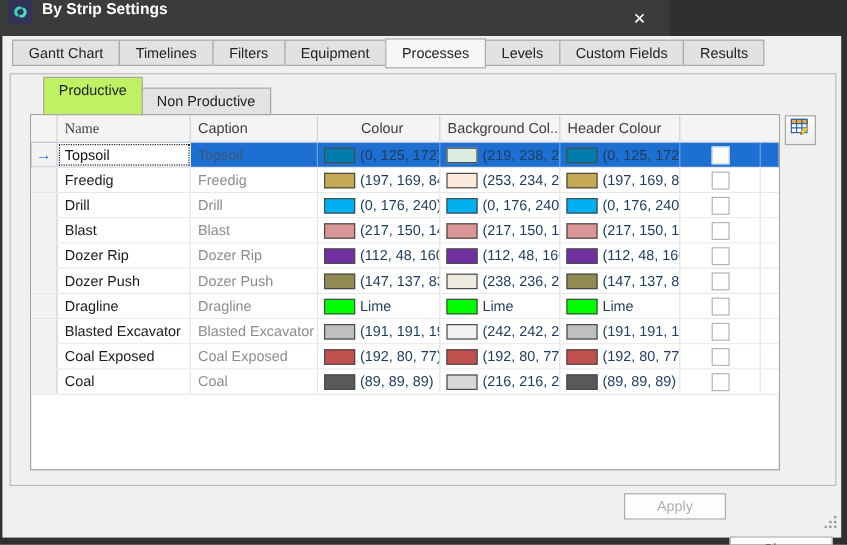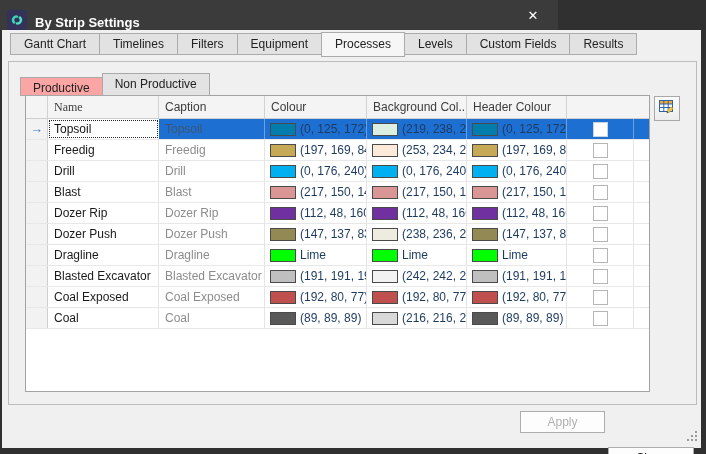--- a/index.html
+++ b/index.html
@@ -2,21 +2,21 @@
 <html><head>
 <meta charset="utf-8">
 <style>
   * { margin:0; padding:0; box-sizing:border-box; }
   body { font-family:"Liberation Sans", sans-serif; background:#888; }
 
   .dialog { position:relative; width:706px; height:454px; background:#303030; overflow:hidden; }
 
   
   .titlebar { position:absolute; left:0; top:0; width:558px; height:30px; background:#3b3b3b;
-              display:flex; align-items:flex-end; }
+              display:flex; align-items:flex-start; }
   .app-icon { width:20px; height:20px; margin:0 8px 0 7px; border-radius:3px; background:#32325a;
               display:flex; align-items:center; justify-content:center; }
   .title-text { color:#ffffff; font-size:13px; font-weight:bold; }
   .close-btn { position:absolute; right:8px; top:0; width:34px; height:30px; color:#ffffff;
                font-size:13px; display:flex; align-items:center; justify-content:center; cursor:pointer; }
 
   
   .content { position:absolute; left:2px; top:30px; width:699px; height:418px; background:#f0f0f0; }
 
   
@@ -26,21 +26,21 @@
   .tab.active { height:25px; line-height:23px; background:#f6f6f6; margin-bottom:-2px; position:relative; z-index:4; }
 
   
   .tabpage { position:absolute; left:6px; top:31px; width:689px; height:344px; background:#f0f0f0;
              border:1px solid #bcbcbc; }
 
   
   .subtabstrip { position:absolute; left:18px; top:42px; height:24px; display:flex; align-items:flex-end; z-index:2; }
   .subtab { height:23px; line-height:21px; padding:0 12px; background:#e3e3e3; border:1px solid #a8a8a8;
             margin-right:-1px; font-size:12px; color:#222; white-space:nowrap; }
-  .subtab.active { background:#fca5a5; height:19px; position:relative; z-index:3; }
+  .subtab.active { background:#bef264; height:32px; position:relative; z-index:3;margin-left:16px; }
 
   
   .grid { position:absolute; left:23px; top:65px; width:625px; height:297px; background:#ffffff;
           border:1px solid #a2a2a2; overflow:hidden; }
   .grid-header { display:flex; height:23px; background:#f4f4f4; border-bottom:1px solid #cfcfcf; }
   .hcell { font-size:12px; color:#3c3c3c; line-height:22px; padding-left:6px; border-right:1px solid #d2d2d2;
            overflow:hidden; white-space:nowrap; }
   .grid-row { display:flex; height:21px; border-bottom:1px solid #e8e8e8; background:#fff; }
   .cell { font-size:12px; color:#1a1a1a; line-height:20px; padding-left:6px; border-right:1px solid #e4e4e4;
           overflow:hidden; white-space:nowrap; }
@@ -48,21 +48,21 @@
             display:flex; align-items:center; justify-content:center; }
   .c-name { width:111px; }
   .c-cap  { width:106px; color:#8c8c8c; }
   .c-col, .c-bg, .c-head { display:flex; align-items:center; gap:4px; padding-left:5px; color:#1d3a5f; }
   .c-col  { width:102px; }
   .c-bg   { width:100px; }
   .c-head { width:100px; }
   .c-hid  { width:67px; display:flex; align-items:center; justify-content:center; padding:0; }
   .c-fill { flex:1; border-right:none; }
   .h-ind  { width:22px; padding:0; }
-  .h-name { width:111px;font-family:Liberation Serif, serif; } .h-cap { width:106px; } .h-col { width:102px; }
+  .h-name { width:111px;font-family:Liberation Serif, serif; } .h-cap { width:106px; } .h-col { width:102px;text-align:center; }
   .h-bg { width:100px; } .h-head { width:100px; } .h-hid { width:67px; } .h-fill { flex:1; border-right:none; }
 
   .swatch { width:26px; height:13px; border:1px solid #4a4a4a; flex:0 0 auto; }
   .checkbox { width:15px; height:15px; background:#ffffff; border:1px solid #b5b5b5; }
 
   .grid-row.selected { background:#1e6fd2; }
   .grid-row.selected .cell { border-right-color:rgba(255,255,255,0.35); }
   .grid-row.selected .c-cap { color:#3d5570; }
   .grid-row.selected .c-ind { background:#f2f2f2; border-right-color:#cfcfcf; }
   .grid-row.selected .c-name { background:#ffffff; color:#111; outline:1px dotted #222; outline-offset:-2px; }

